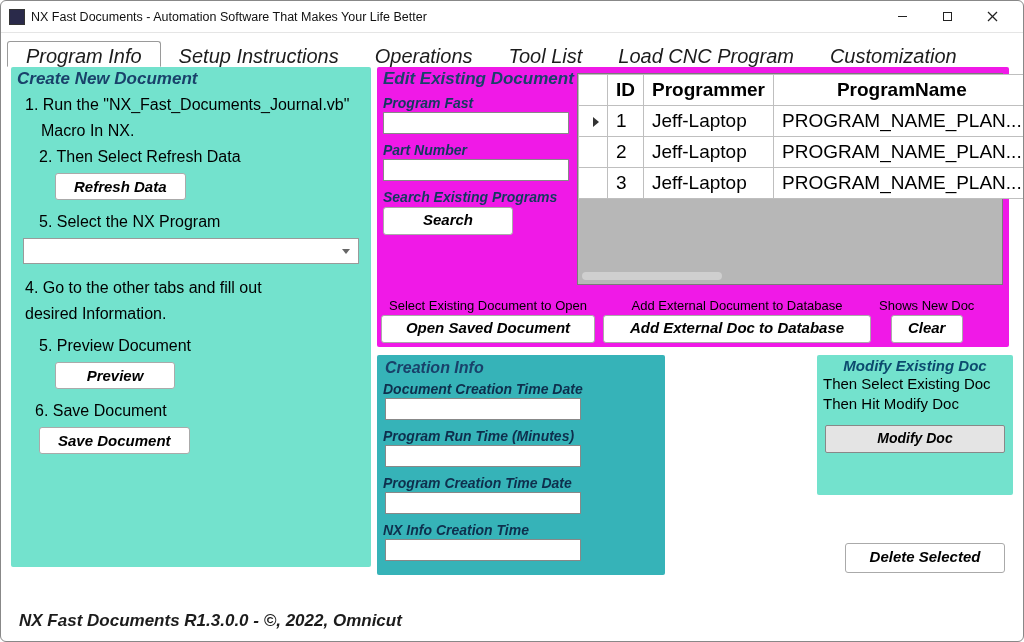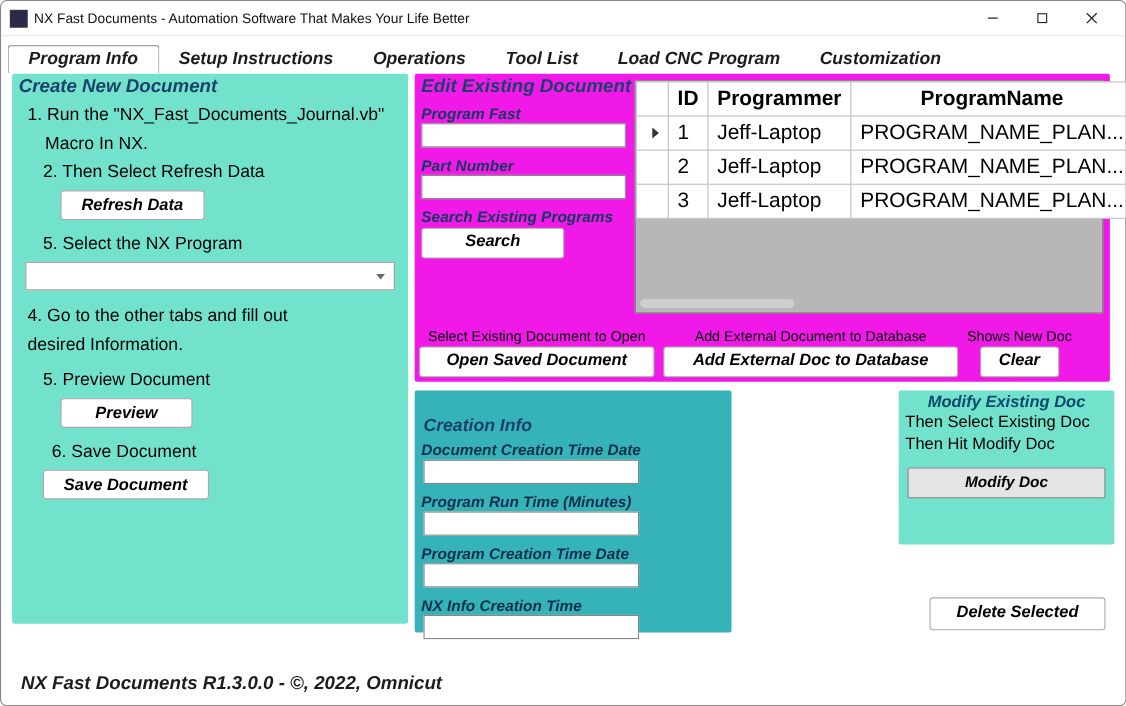--- a/index.html
+++ b/index.html
@@ -47,23 +47,23 @@
   .tabstrip {
     height: 34px;
     display: flex;
     align-items: stretch;
     padding: 8px 6px 0 6px;
     gap: 0;
   }
   .tabstrip .tab {
     padding: 4px 18px 0 18px;
     font-family: "Arial Black", Arial, sans-serif;
-    font-weight: 700;
+    font-weight: 400;
     font-style: italic;
-    font-size: 16px;
+    font-size: 20px;
     color: #1c1c1c;
     white-space: nowrap;
     cursor: default;
   }
   .tabstrip .tab.active {
     border: 1px solid #9a9a9a;
     border-bottom: 1px solid #fff;
     border-radius: 3px 3px 0 0;
     background: #fff;
     padding-top: 3px;
@@ -224,21 +224,21 @@
 
   
   .creation-panel {
     position: absolute;
     left: 376px; top: 288px;
     width: 288px; height: 220px;
     background: #36b3b8;
     border-radius: 2px;
     padding: 2px 6px;
   }
-  .creation-panel .panel-title { font-size: 16px; padding-left: 2px; margin-top: 20px; }
+  .creation-panel .panel-title { font-size: 16px; padding-left: 2px; }
   .creation-panel .lbl { font-size: 14px; color: #0e2f4d; font-style: italic; font-weight: bold; padding-top: 2px; }
   .creation-panel .txt { width: 196px; margin-left: 2px; margin-bottom: 6px; }
 
   
   .modify-panel {
     position: absolute;
     right: 10px; top: 288px;
     width: 196px; height: 140px;
     background: #73e2cd;
     border-radius: 2px;
@@ -328,21 +328,21 @@
     <div class="step">1. Run the "NX_Fast_Documents_Journal.vb"</div>
     <div class="step sub">Macro In NX.</div>
     <div class="step" style="padding-left:28px">2. Then Select Refresh Data</div>
     <div class="btn-white mid">Refresh Data</div>
     <div class="step" style="padding-left:28px">5. Select the NX Program</div>
     <div class="select-field"></div>
     <div class="step">4. Go to the other tabs and fill out</div>
     <div class="step">desired Information.</div>
     <div class="step" style="padding-left:28px;margin-top:6px">5. Preview Document</div>
     <div class="btn-white mid" style="margin-left:44px">Preview</div>
-    <div class="step" style="padding-left:36px">6. Save Document</div>
+    <div class="step" style="padding-left:24px">6. Save Document</div>
     <div class="btn-white" style="margin-left:28px">Save Document</div>
   </div>
 
   <div class="edit-panel">
     <div class="panel-title">Edit Existing Document</div>
     <div class="edit-left">
       <div class="lbl">Program Fast</div>
       <input class="txt" value="" style="">
       <div class="lbl">Part Number</div>
       <input class="txt" value="" style="">

